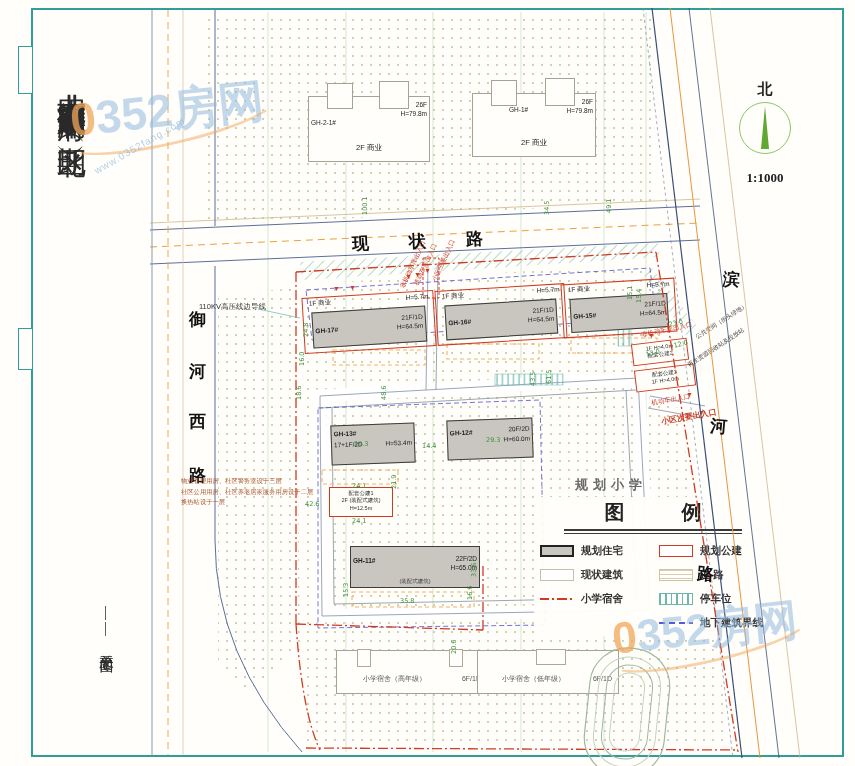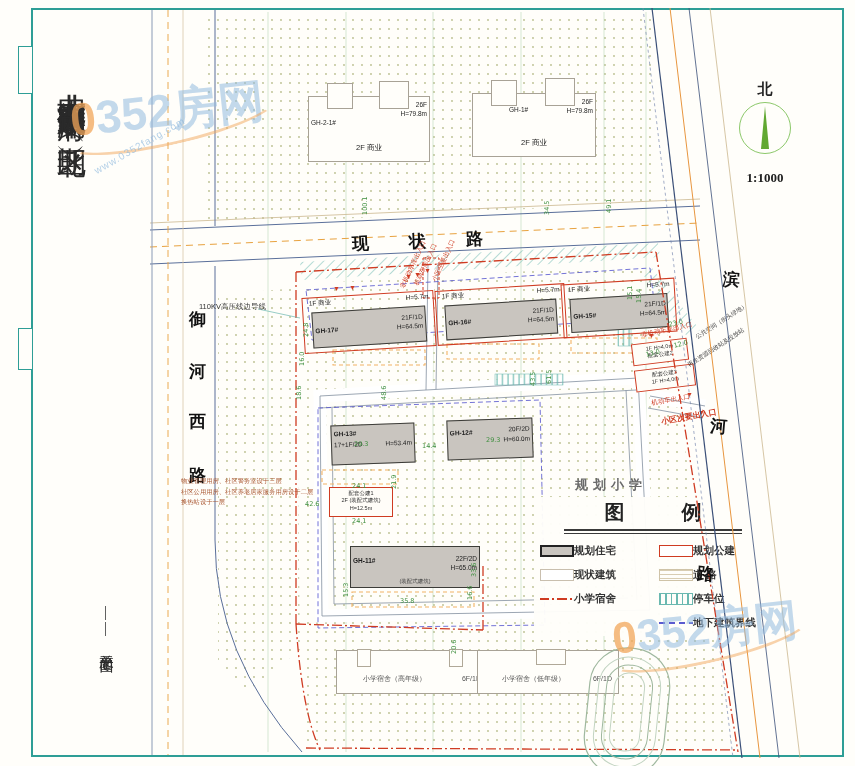--- a/index.html
+++ b/index.html
@@ -75,21 +75,21 @@
   .school{position:absolute;left:575px;top:476px;font-size:13px;font-weight:bold;letter-spacing:5px;
           color:#6a6a6a;z-index:2;}
 
   .legend{position:absolute;left:534px;top:497px;width:238px;z-index:2;background:rgba(255,254,250,.96);
           padding:2px 0 6px;}
   .lg-title{text-align:center;font-size:20px;font-weight:bold;letter-spacing:26px;text-indent:26px;color:#222;}
   .lg-rule{width:178px;margin:3px auto 0;border-top:2.5px solid #3a3a3a;}
   .lg-rule2{width:178px;margin:2px auto 10px;border-top:1px solid #3a3a3a;}
   .lg-cols{display:flex;gap:6px;padding-left:6px;}
   .lg-col{display:flex;flex-direction:column;gap:10px;flex:1;}
-  .lg-item{display:flex;align-items:center;font-size:10.5px;font-weight:bold;color:#333;}
+  .lg-item{display:flex;align-items:center;gap:7px;font-size:10.5px;font-weight:bold;color:#333;}
   .sw{width:34px;height:12px;flex:0 0 auto;box-sizing:border-box;}
   .sw-res{background:#c9c5bf;border:2px solid #222;}
   .sw-ex{background:#fff;border:1px solid #c9bfae;}
   .sw-gar{background:linear-gradient(115deg,transparent 44%,#c9c2b4 45%,#c9c2b4 48%,transparent 49%) #fff;
           border:1.6px solid #cf3b22;}
   .sw-bnd{height:2.4px;border:0;background:repeating-linear-gradient(90deg,#cf3b22 0 9px,
           transparent 9px 12px,#cf3b22 12px 14.5px,transparent 14.5px 17.5px);}
   .sw-fire{background:transparent;border:1.6px dashed #f2b264;}
   .sw-pub{background:#fff;border:1.6px solid #cf3b22;}
   .sw-road{background:repeating-linear-gradient(180deg,#d9cdb2 0 1.5px,transparent 1.5px 4px);

